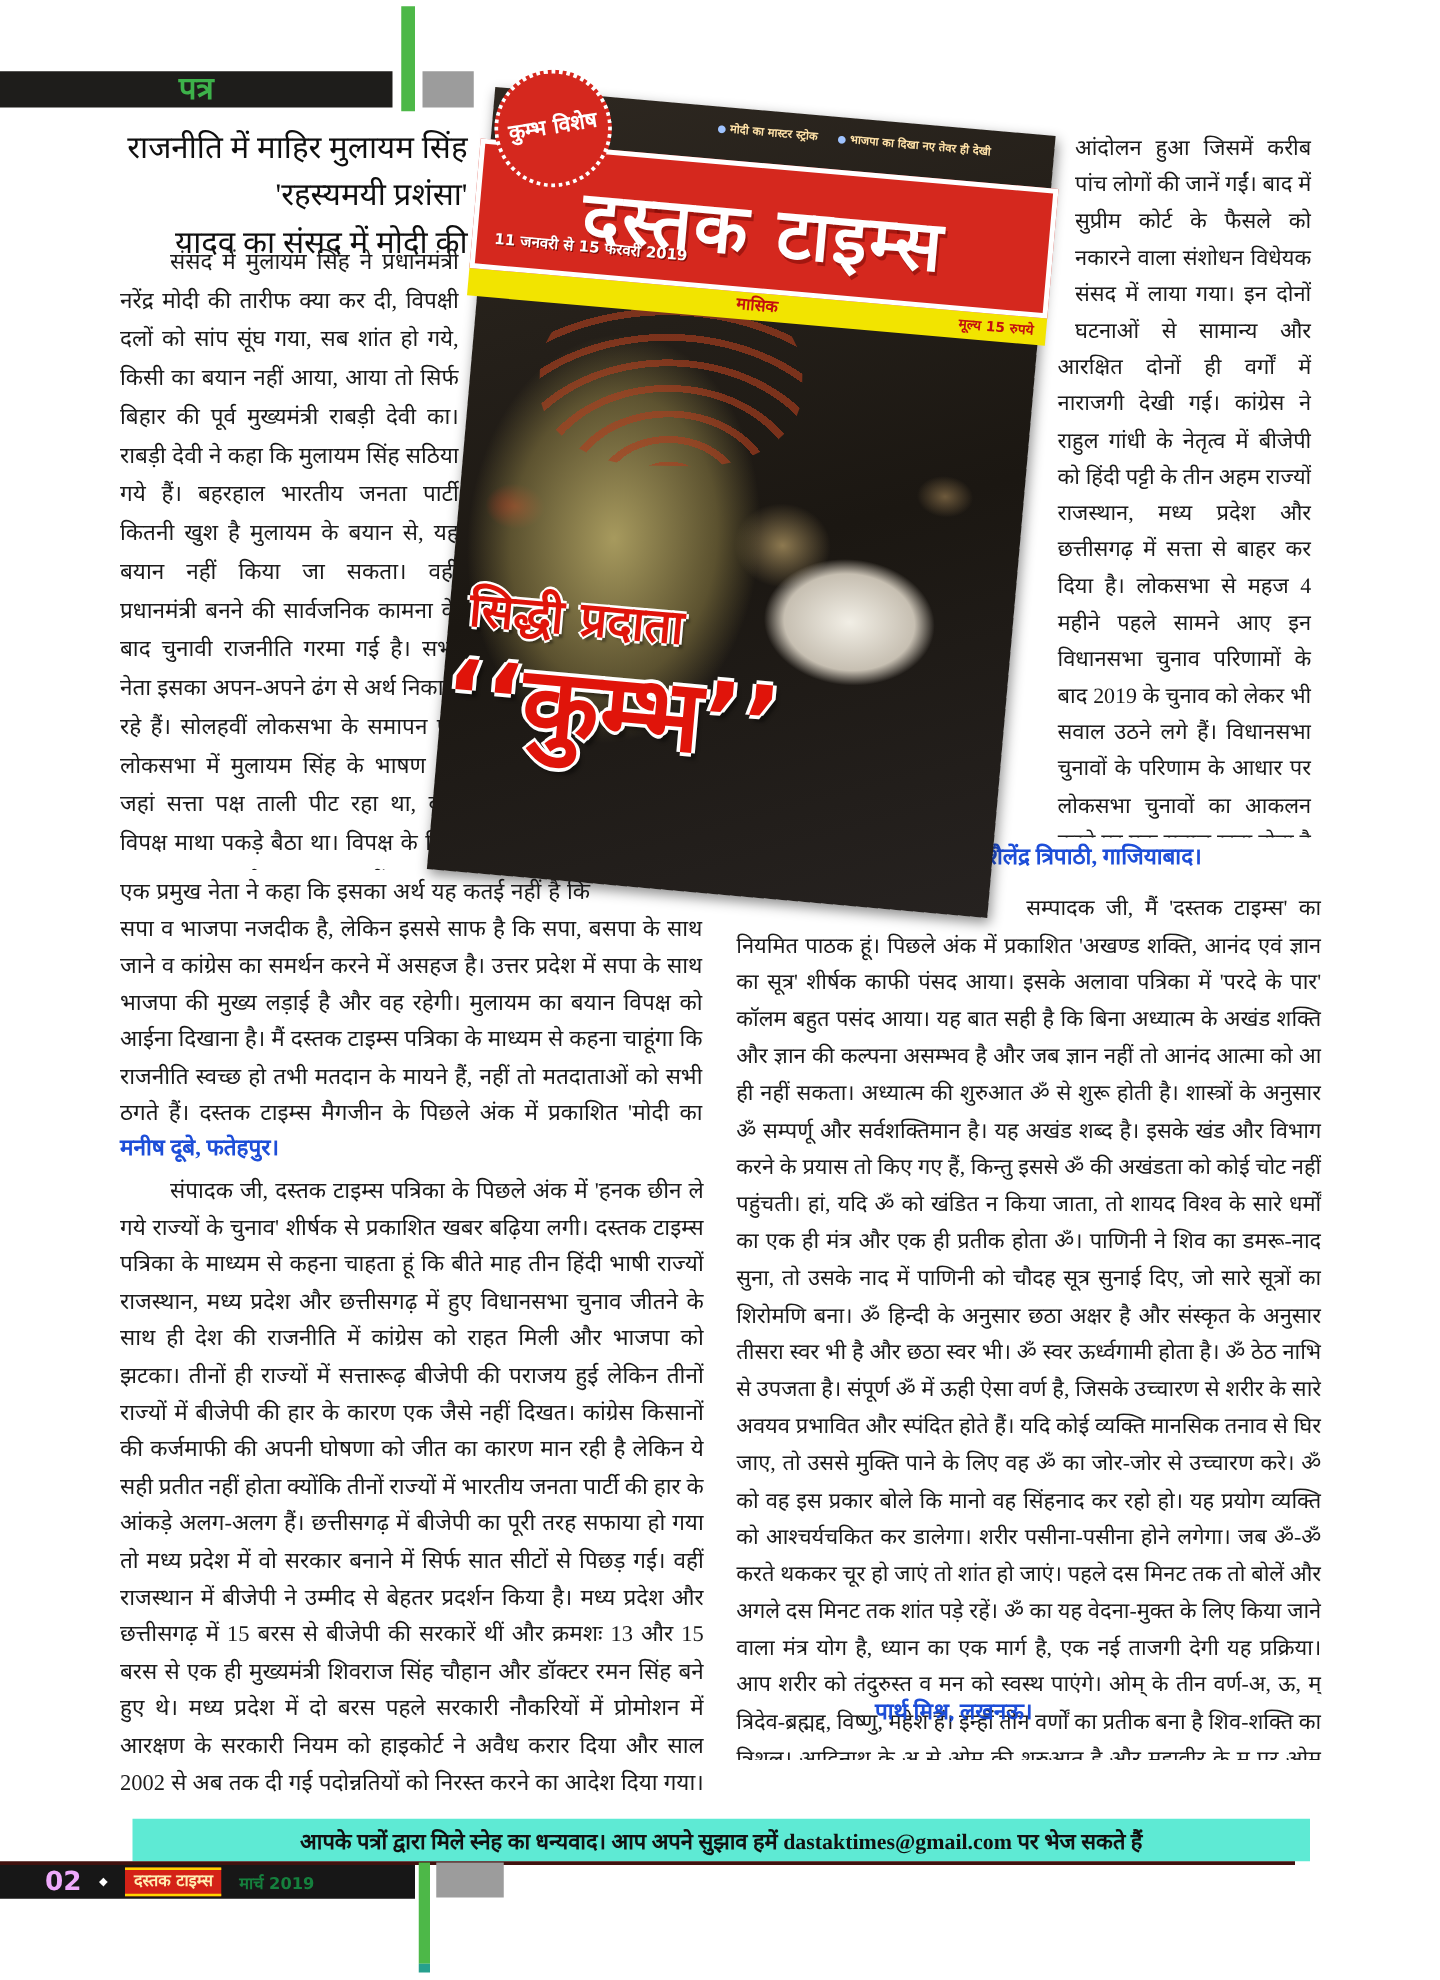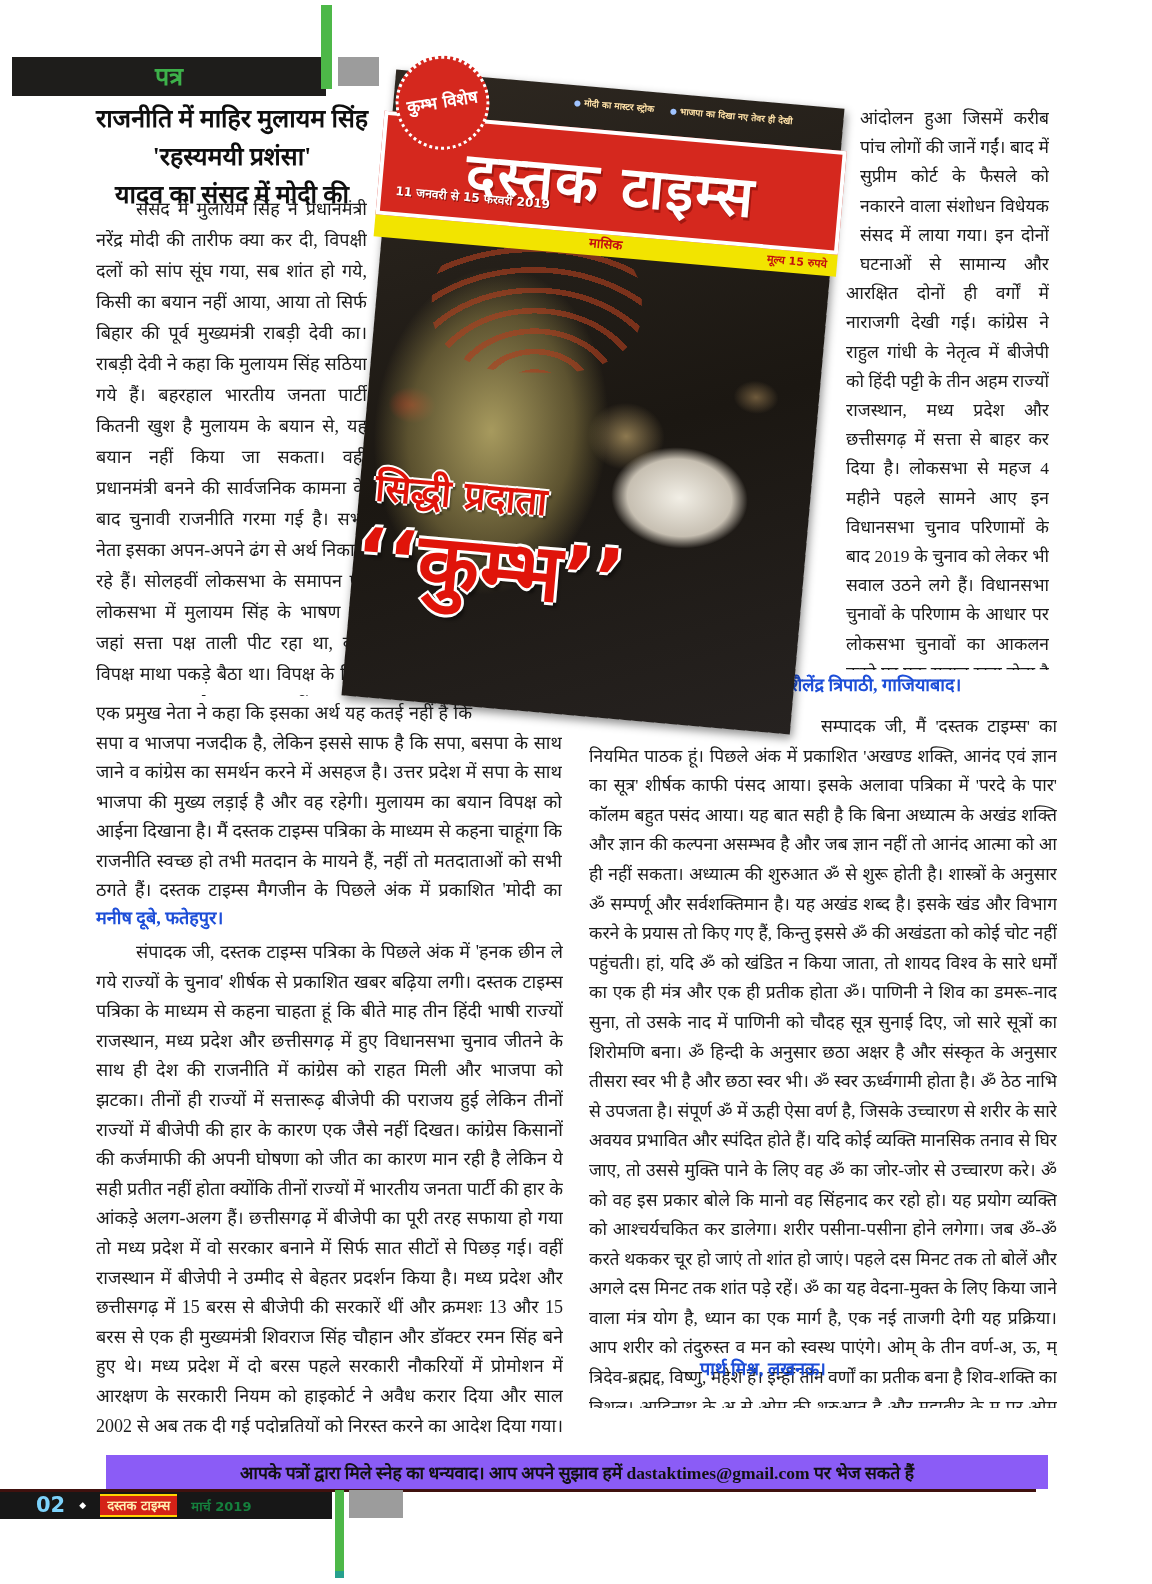--- a/index.html
+++ b/index.html
@@ -3,29 +3,29 @@
 <meta charset="utf-8">
 <style>
   html,body{margin:0;padding:0;background:#e8e8e8;}
   .page{
     position:relative;width:1152px;height:1584px;margin:0 auto;
     background:#ffffff;overflow:hidden;
     font-family:"Liberation Serif","DejaVu Serif",serif;
     color:#141414;
   }
   
-  .hdr-bar{position:absolute;left:12px;top:57px;width:314px;height:39px;background:#1e1d1b;
+  .hdr-bar{position:absolute;left:0;top:57px;width:314px;height:29px;background:#1e1d1b;
     display:flex;align-items:center;justify-content:center;}
   .hdr-title{color:#3db14a;font-size:25px;font-weight:bold;line-height:1;}
   .hdr-green-tick{position:absolute;left:321px;top:5px;width:11px;height:84px;background:#4db848;}
   .hdr-gray-tick{position:absolute;left:338px;top:57px;width:41px;height:29px;background:#9c9c9c;}
 
   
-  .headline{position:absolute;left:90px;top:100px;width:284px;text-align:center;
-    font-weight:bold;font-size:25px;line-height:38px;color:#0f0f0f;}
+  .headline{position:absolute;left:90px;top:100px;width:284px;text-align:right;
+    font-weight:normal;font-size:25px;line-height:38px;color:#0f0f0f;}
   .body-text{font-size:18px;line-height:31px;text-align:justify;color:#1b1b1b;}
   .col-narrow{position:absolute;left:96px;top:194px;width:271px;height:502px;overflow:hidden;text-indent:40px;}
   .col-wide{position:absolute;left:96px;top:699px;width:466px;height:206px;overflow:hidden;line-height:29.5px;}
   .sig{font-weight:bold;font-size:18px;text-align:left;color:#1d4ed8;}
   .sig-1{position:absolute;left:96px;top:905px;width:438px;}
   .spacer-r{float:right;width:90px;height:22px;}
   .spacer-l{float:left;width:14px;height:150px;}
 
   
   .col-bottom-left{position:absolute;left:96px;top:938px;width:467px;height:505px;overflow:hidden;
@@ -74,26 +74,26 @@
   .cover-strip .mid{flex:1;text-align:center;font-size:13px;}
   .cover-strip .right{position:absolute;right:10px;font-size:11px;}
   .cover-title-top{position:absolute;left:16px;top:390px;z-index:5;
     font-family:"DejaVu Sans",sans-serif;font-weight:bold;font-size:38px;color:#e0140a;
     text-shadow:-2px 0 0 #fff,2px 0 0 #fff,0 -2px 0 #fff,0 2px 0 #fff,3px 3px 2px rgba(0,0,0,.35);}
   .cover-title-main{position:absolute;left:2px;top:430px;z-index:5;
     font-family:"DejaVu Sans",sans-serif;font-weight:bold;font-size:80px;letter-spacing:1px;color:#e0140a;
     text-shadow:-3px 0 0 #fff,3px 0 0 #fff,0 -3px 0 #fff,0 3px 0 #fff,4px 5px 3px rgba(0,0,0,.4);}
 
   
-  .thanks-bar{position:absolute;left:106px;top:1455px;width:942px;height:34px;background:#8b5cf6;
+  .thanks-bar{position:absolute;left:106px;top:1455px;width:942px;height:34px;background:#5eead4;
     display:flex;align-items:center;justify-content:center;font-weight:bold;font-size:17.5px;color:#111;}
   .footer-rule{position:absolute;left:0;top:1489px;width:1036px;height:3px;background:#40110e;}
   .footer-bar{position:absolute;left:0;top:1492px;width:332px;height:27px;background:#171717;
     display:flex;align-items:center;gap:14px;padding-left:36px;box-sizing:border-box;}
-  .footer-page{color:#7dd3fc;font-family:"DejaVu Sans",sans-serif;font-weight:bold;font-size:21px;line-height:1;}
+  .footer-page{color:#f0abfc;font-family:"DejaVu Sans",sans-serif;font-weight:bold;font-size:21px;line-height:1;}
   .footer-diamond{color:#ffffff;font-size:9px;line-height:1;}
   .footer-logo{background:#d42217;border-top:2px solid #ffd400;border-bottom:2px solid #ffd400;
     color:#ffeeb0;font-family:"DejaVu Sans",sans-serif;font-weight:bold;font-size:13px;line-height:1;
     padding:3px 7px;white-space:nowrap;}
   .footer-month{color:#15803d;font-family:"DejaVu Sans",sans-serif;font-weight:bold;font-size:13px;}
   .footer-green-tick{position:absolute;left:335px;top:1490px;width:9px;height:81px;background:#4db848;}
   .footer-teal-tip{position:absolute;left:335px;top:1571px;width:9px;height:7px;background:#27a08e;}
   .footer-gray-box{position:absolute;left:349px;top:1490px;width:54px;height:28px;background:#9c9c9c;}
 </style>
 </head>

